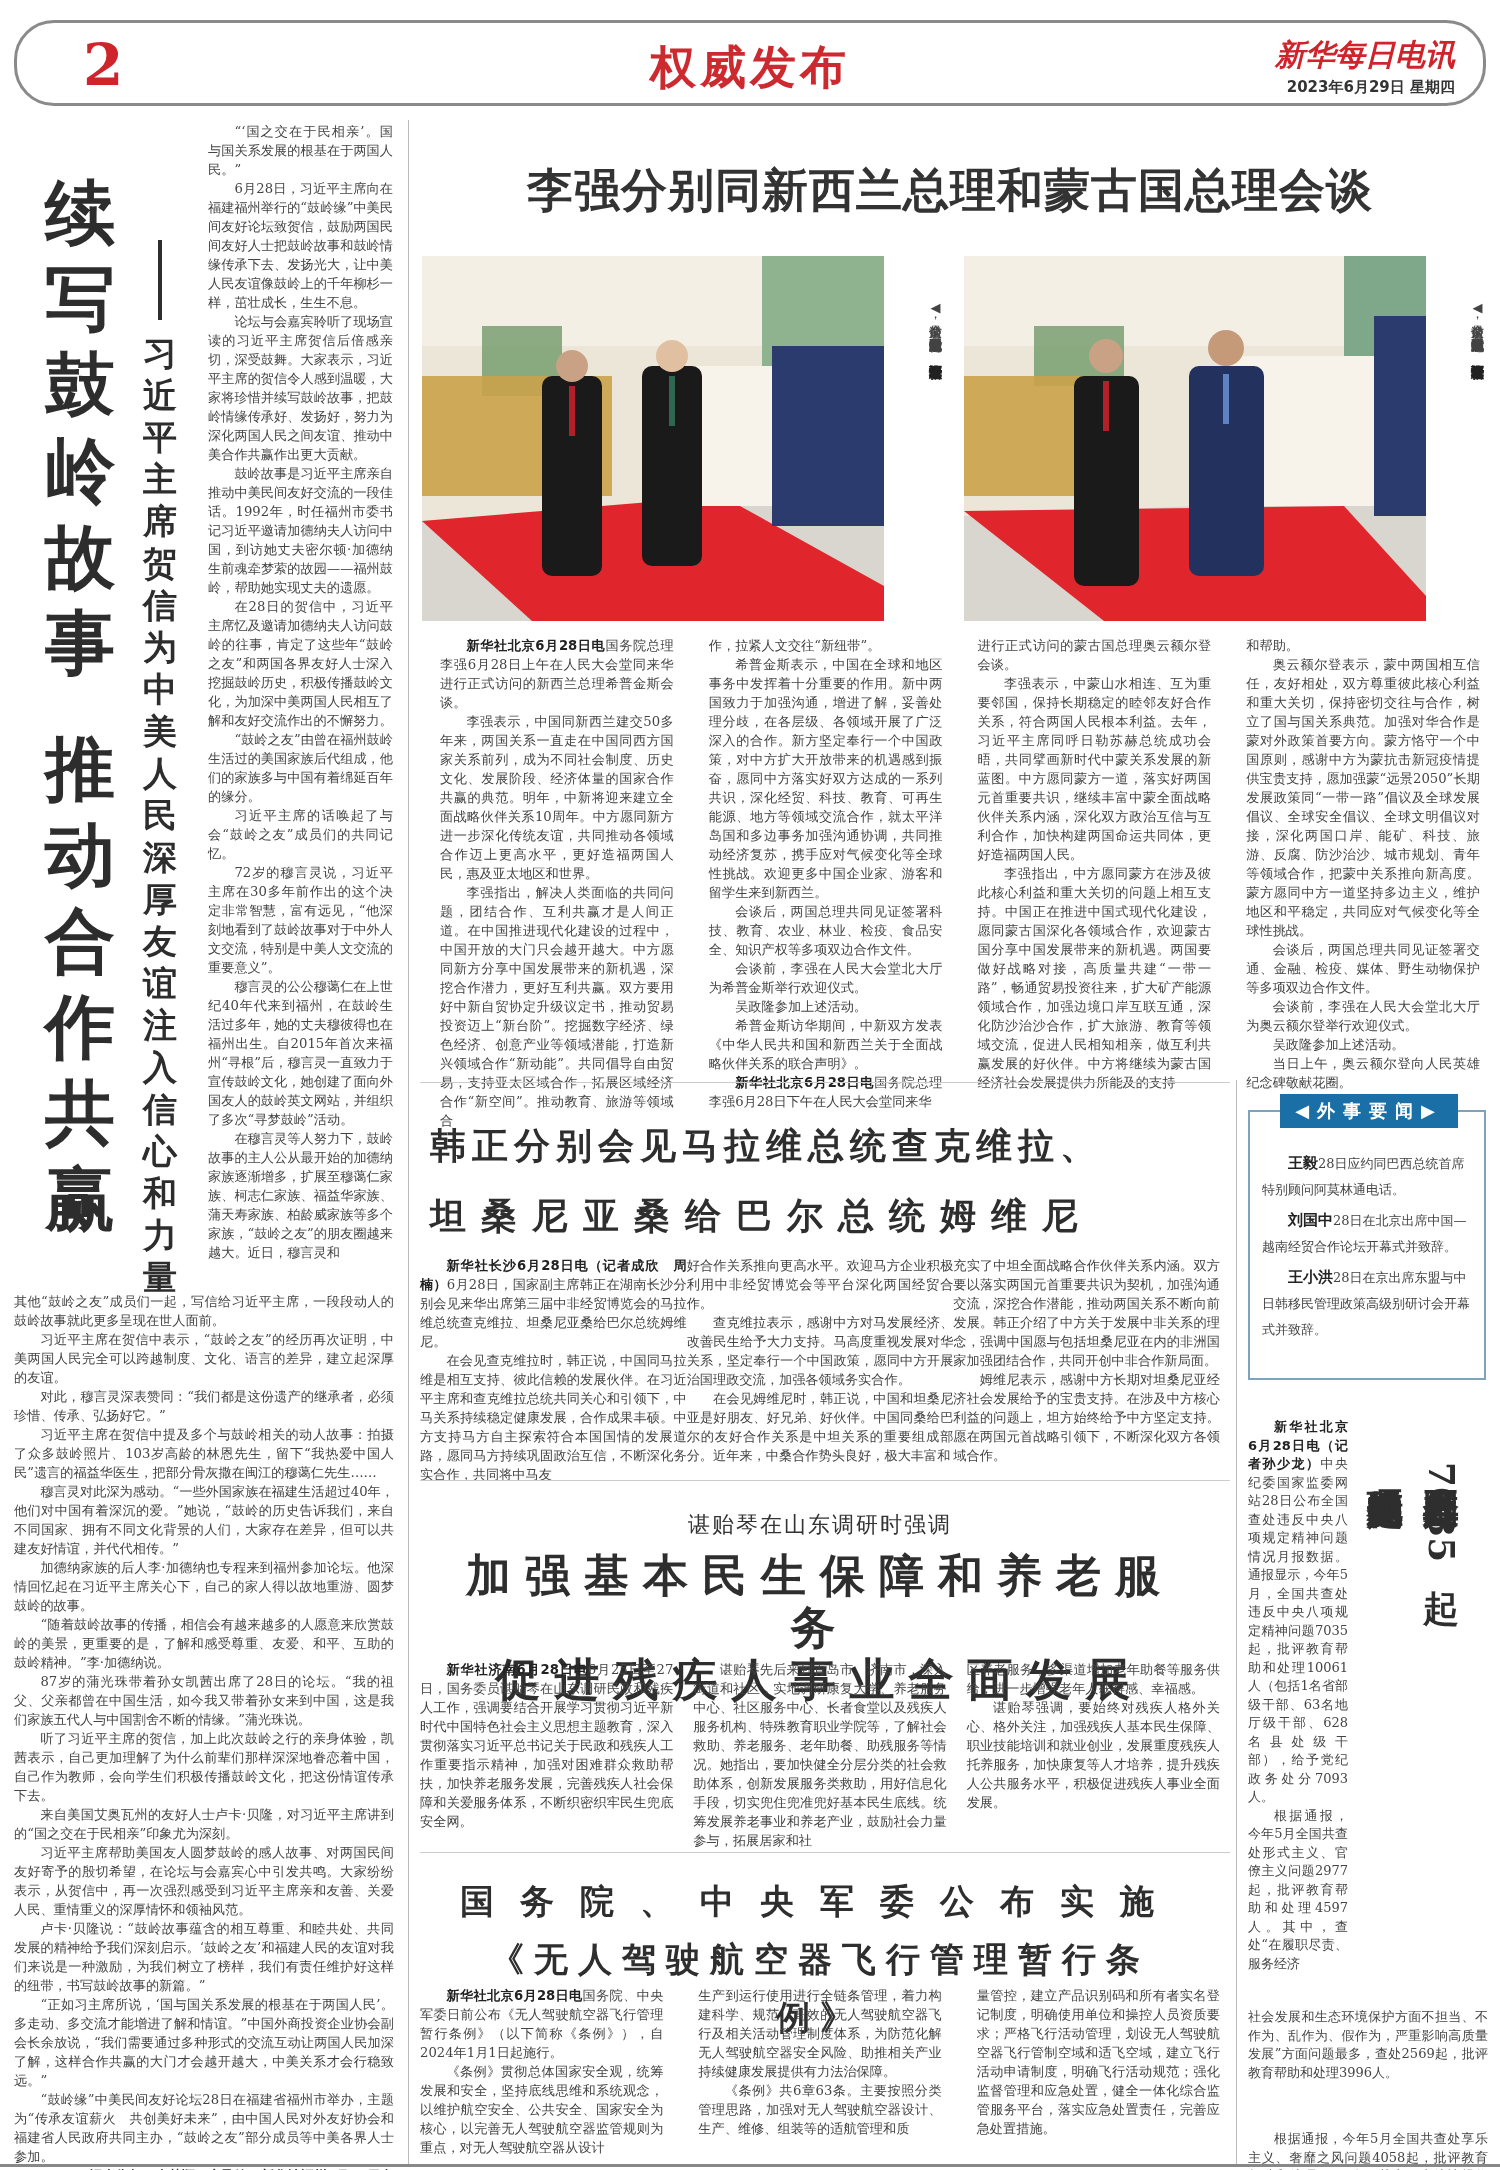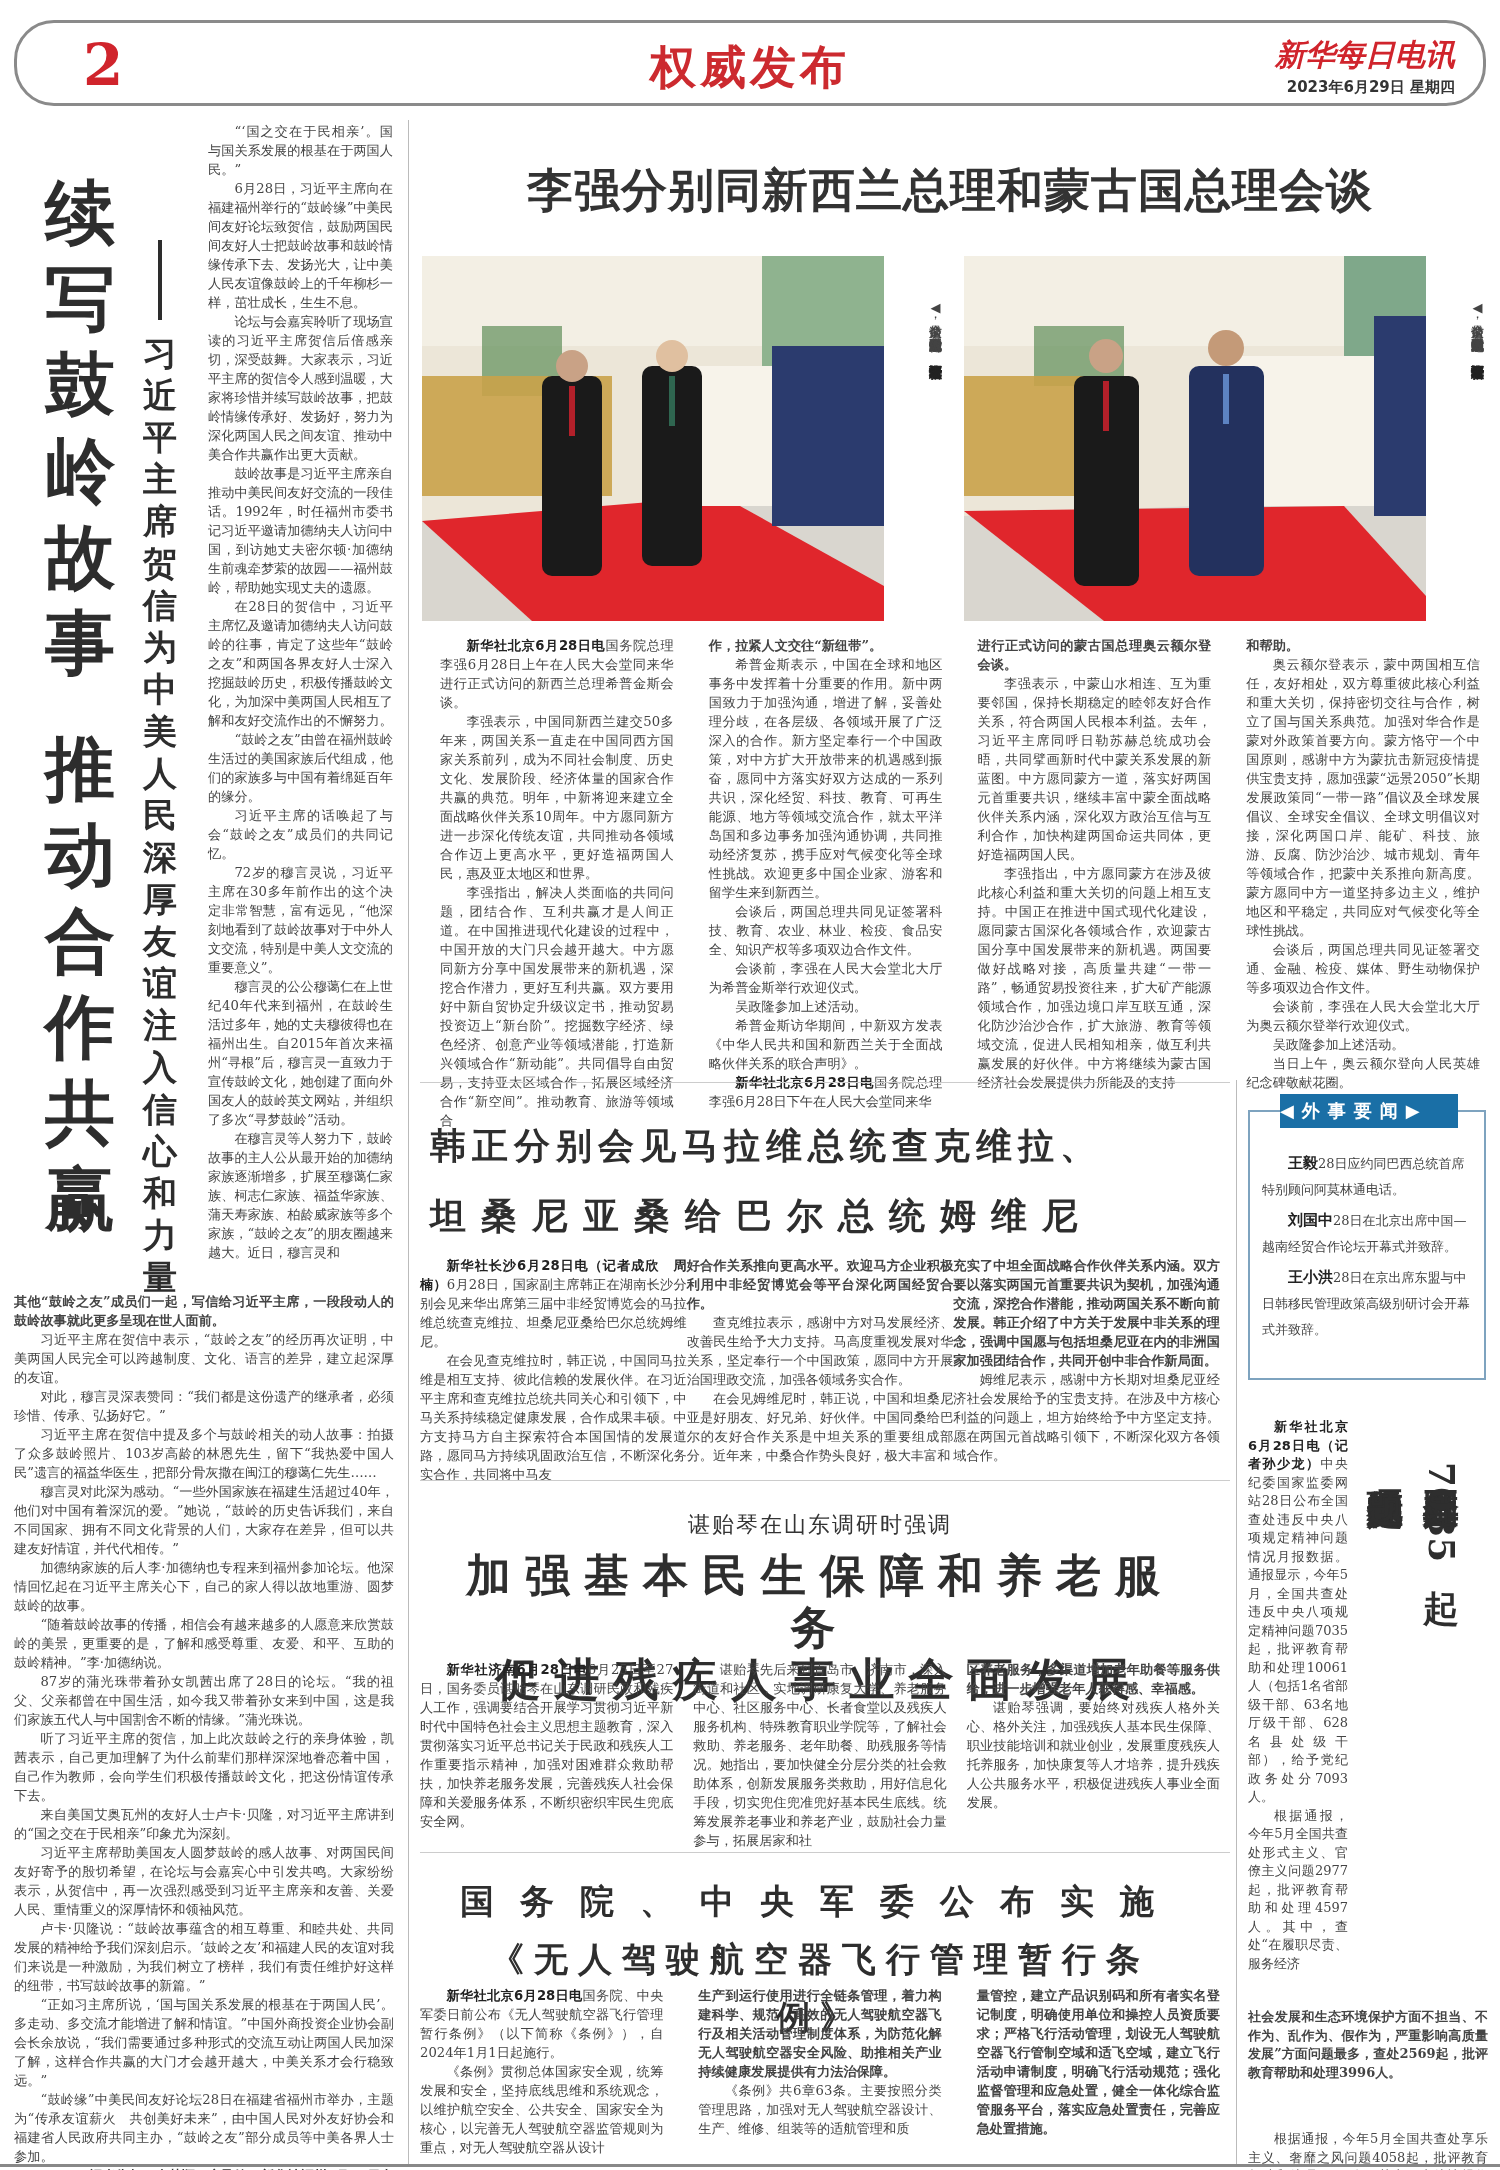--- a/index.html
+++ b/index.html
@@ -11,21 +11,21 @@
     border: 3px solid #8a8a8a; border-radius: 40px; background: #fff;
   }
   .page-num { position: absolute; left: 66px; top: 8px; font-size: 58px; font-weight: bold; color: #d0242c; font-family: "DejaVu Serif", serif; }
   .section-title { position: absolute; left: 0; right: 0; top: 14px; text-align: center; font-size: 46px; font-weight: bold; color: #cc2a2f; letter-spacing: 4px; font-family: "DejaVu Serif", serif; }
   .brand { position: absolute; right: 28px; top: 12px; text-align: right; }
   .brand-name { font-size: 30px; font-weight: bold; color: #d0242c; font-style: italic; font-family: "DejaVu Serif", serif; }
   .brand-date { font-size: 15px; color: #333; margin-top: 2px; font-family: "DejaVu Sans", sans-serif; font-weight: bold; }
 
   .body-text { font-size: 13.2px; line-height: 19px; color: #444; text-align: justify; }
   .body-text p { text-indent: 2em; }
-  .body-text p.noindent { text-indent: 0; font-weight: bold; }
+  .body-text p.noindent { text-indent: 0; }
   .dateline { font-family: "DejaVu Sans", sans-serif; font-weight: bold; color: #222; }
 
   
   .feat-main-title { position: absolute; left: 40px; top: 170px; width: 80px; font-size: 70px; font-weight: bold; color: #2d2d2d; line-height: 86px; text-align: center; font-family: "DejaVu Sans", sans-serif; }
   .feat-main-title .gap { height: 40px; }
   .feat-sub { position: absolute; left: 140px; top: 240px; width: 40px; font-size: 34px; font-weight: bold; color: #2d2d2d; line-height: 42px; text-align: center; font-family: "DejaVu Sans", sans-serif; }
   .feat-sub .dash { width: 4px; height: 80px; background: #2d2d2d; margin: 0 auto 12px; }
   .feat-col { position: absolute; left: 208px; top: 122px; width: 185px; }
   .feat-wide { position: absolute; left: 14px; top: 1292px; width: 380px; }
   .feat-sign { text-align: right; font-family: "DejaVu Sans", sans-serif; font-weight: bold; color: #333; }
@@ -41,21 +41,21 @@
 
   .li-cols { position: absolute; left: 440px; top: 636px; width: 1040px; display: grid; grid-template-columns: repeat(4, 1fr); column-gap: 35px; }
 
   
   .hz-title { position: absolute; left: 430px; top: 1110px; width: 790px; font-size: 36px; line-height: 70px; color: #2e2e2e; letter-spacing: 6px; font-family: "DejaVu Serif", serif; font-weight: bold; }
   .hz-title .l2 { letter-spacing: 15px; }
   .hz-cols { position: absolute; left: 420px; top: 1256px; width: 800px; display: grid; grid-template-columns: repeat(3, 1fr); }
 
   
   .side-box { position: absolute; left: 1248px; top: 1110px; width: 238px; height: 270px; border: 2px solid #7ea3bf; }
-  .side-tag { position: absolute; left: 1280px; top: 1094px; width: 178px; height: 34px; background: #1a6fa6; color: #fff; font-size: 18px; font-weight: bold; line-height: 34px; letter-spacing: 8px; font-family: "DejaVu Sans", sans-serif; }
+  .side-tag { position: absolute; left: 1280px; top: 1094px; width: 178px; height: 34px; background: #1a6fa6; color: #fff; font-size: 18px; font-weight: bold; text-align: center; line-height: 34px; letter-spacing: 8px; font-family: "DejaVu Sans", sans-serif; }
   .side-items { position: absolute; left: 1262px; top: 1150px; width: 212px; font-size: 13px; line-height: 26px; color: #444; }
   .side-items p { text-indent: 2em; margin-bottom: 4px; }
   .side-items b { font-family: "DejaVu Sans", sans-serif; font-size: 15px; color: #222; }
 
   
   .sy-kicker { position: absolute; left: 420px; top: 1510px; width: 800px; text-align: center; font-size: 22px; color: #333; font-family: "DejaVu Sans", sans-serif; letter-spacing: 2px; }
   .sy-title { position: absolute; left: 460px; top: 1550px; width: 720px; text-align: center; font-size: 45px; line-height: 52px; color: #2e2e2e; letter-spacing: 14px; font-family: "DejaVu Serif", serif; font-weight: bold; }
   .sy-cols { position: absolute; left: 420px; top: 1660px; width: 800px; display: grid; grid-template-columns: repeat(3, 1fr); column-gap: 20px; }
 
   

